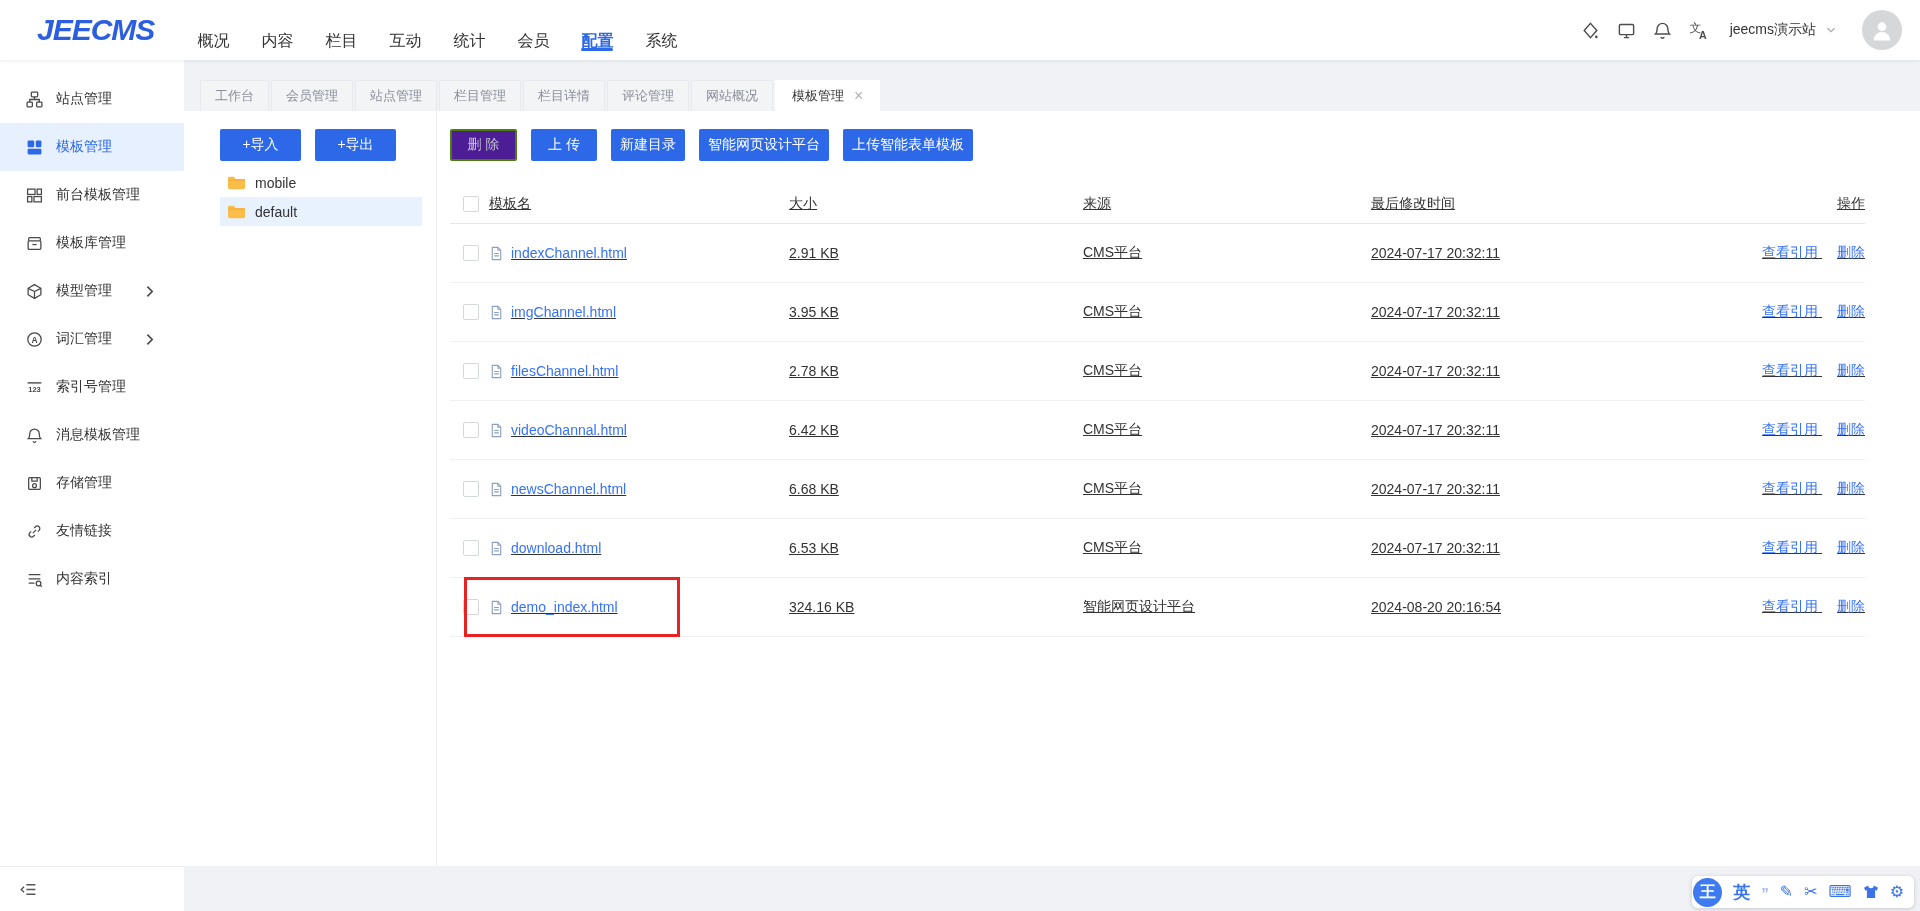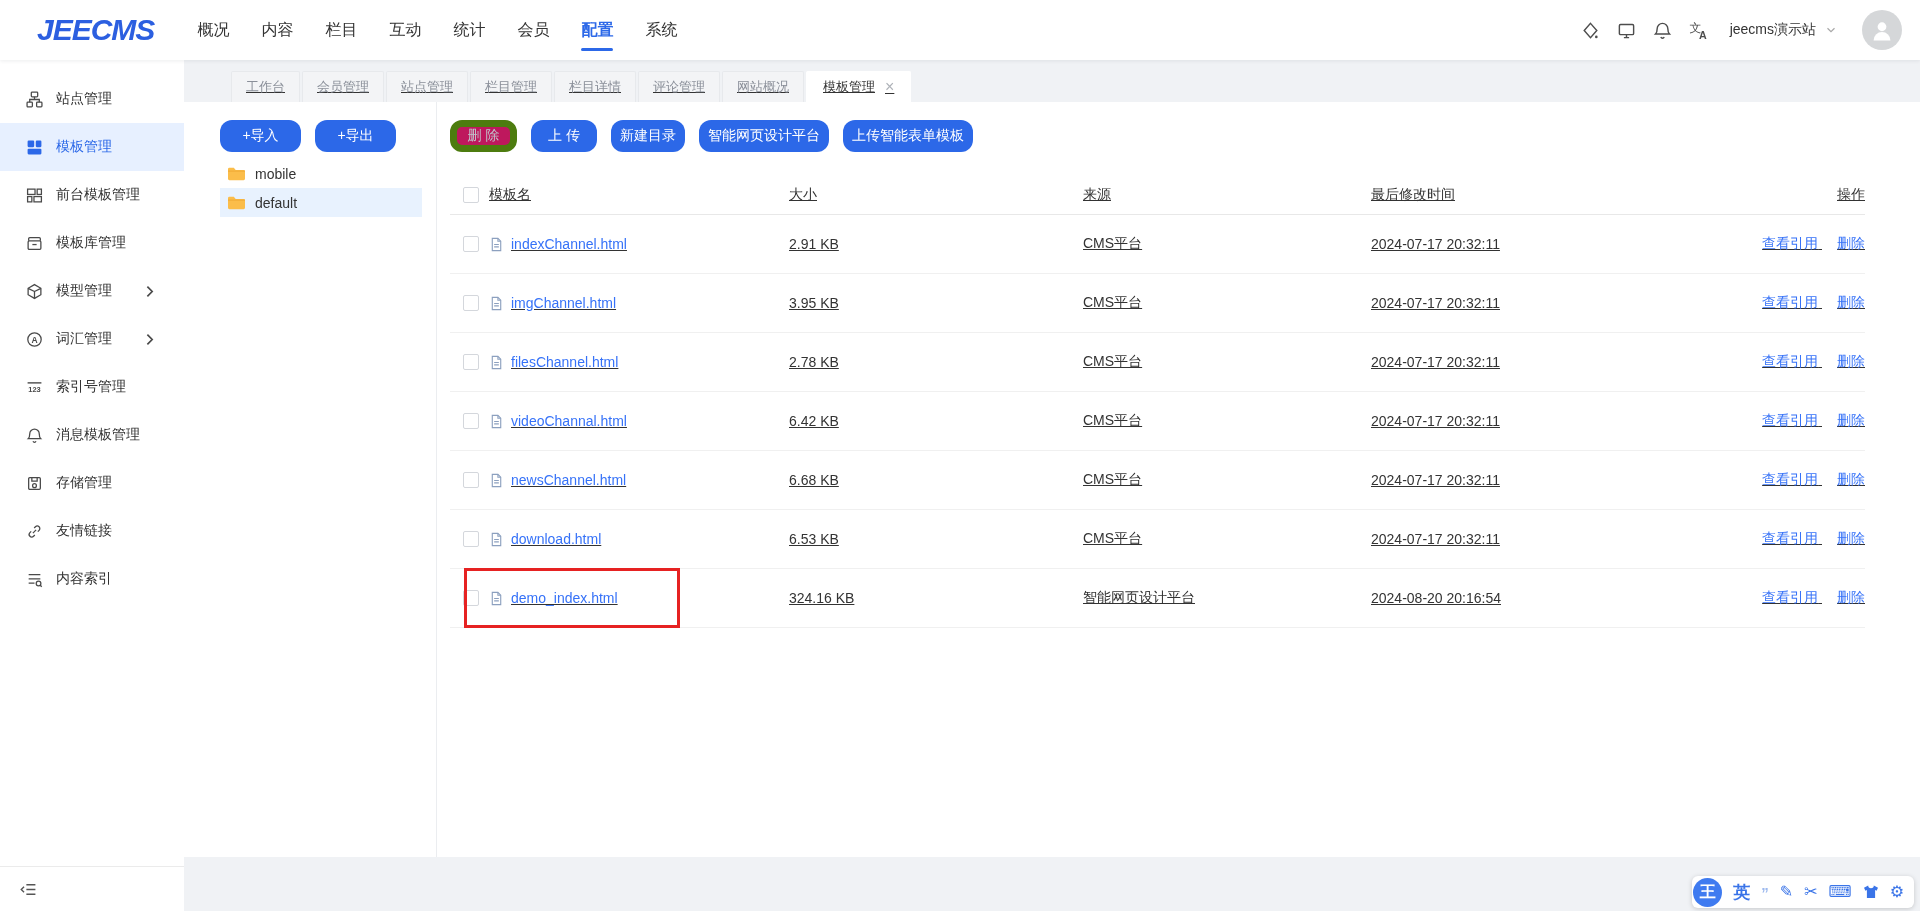--- a/index.html
+++ b/index.html
@@ -5,21 +5,21 @@
   * { margin:0; padding:0; box-sizing:border-box; }
   html,body { width:1920px; height:911px; overflow:hidden; }
   body { background:#f0f2f5; font-family:"Liberation Sans","DejaVu Sans",sans-serif; color:#333; position:relative; }
   svg { display:block; }
 
   
   .header { position:absolute; top:0; left:0; right:0; height:60px; background:#fff;
             display:flex; align-items:center; box-shadow:0 1px 4px rgba(0,21,41,.08); z-index:20; }
   .logo { margin-left:37px; font-size:30px; font-weight:bold; font-style:italic; color:#2c5fe0; letter-spacing:-1px; }
   .nav { display:flex; margin-left:27px; height:60px; }
-  .nav-item { font-size:16px; color:#333; padding:0 16px; line-height:60px; position:relative; cursor:pointer; white-space:nowrap; }
+  .nav-item { font-size:16px; color:#333; padding:11px 16px; line-height:60px; position:relative; cursor:pointer; white-space:nowrap; }
   .nav-item.active { color:#2c68e8; font-weight:bold; }
   .nav-item.active::after { content:""; position:absolute; left:16px; right:16px; bottom:9px; height:3px; background:#2c68e8; border-radius:2px; }
   .header-right { margin-left:auto; display:flex; align-items:center; margin-right:18px; }
   .hicon { width:19px; height:19px; color:#4d4d4d; margin-left:17px; cursor:pointer; }
   .site-switch { display:flex; align-items:center; margin-left:22px; cursor:pointer; }
   .site-name { font-size:14px; color:#333; }
   .chev { width:14px; height:14px; color:#a8a8a8; margin-left:8px; }
   .avatar { width:40px; height:40px; border-radius:50%; background:#d5d7d9; margin-left:24px; display:flex; align-items:center; justify-content:center; cursor:pointer; overflow:hidden; }
 
   
@@ -28,44 +28,44 @@
   .side-item { height:48px; display:flex; align-items:center; padding-left:26px; font-size:14px; color:#333; cursor:pointer; position:relative; white-space:nowrap; }
   .side-item svg { width:17px; height:17px; color:#4a4a4a; margin-right:13px; flex:none; }
   .side-item.active { background:#e7f0ff; color:#2c68e8; }
   .side-item.active svg { color:#2c68e8; }
   .side-arrow { position:absolute; right:13px; width:12px; height:12px; color:#9a9a9a; }
   .side-footer { height:45px; border-top:1px solid #ebebeb; display:flex; align-items:center; padding-left:20px; }
   .collapse-ic { width:17px; height:17px; color:#555; cursor:pointer; }
 
   
   .main { position:absolute; left:184px; top:60px; right:0; bottom:0; }
-  .tabstrip { margin-top:11px; height:31px; display:flex; align-items:flex-end; padding-left:47px;text-decoration:underline; }
+  .tabstrip { margin-top:20px; height:31px; display:flex; align-items:flex-end; padding-left:16px; }
   .tab { height:31px; padding:0 14px; margin-right:2px; background:#f3f4f6; border:1px solid #e7e9ec; border-bottom:none;
          font-size:13px; color:#8a8f99; display:flex; align-items:center; cursor:pointer; border-radius:2px 2px 0 0; white-space:nowrap; }
   .tab.active { background:#fff; color:#333; border-color:#fff; padding:0 16px; }
   .tab-close { margin-left:10px; color:#aeb2b8; font-size:16px; line-height:1; cursor:pointer; }
 
   .content { background:#fff; height:755px; display:flex; }
 
   
   .left-panel { width:253px; border-right:1px solid #ebedf0; padding-top:18px; flex:none; }
   .io-btns { display:flex; padding-left:36px; }
-  .btn { height:32px; border:none; border-radius:12px; background:#2c68e8; color:#fff; font-size:14px; cursor:pointer;
+  .btn { height:32px; border:none; border-radius:2px; background:#2c68e8; color:#fff; font-size:14px; cursor:pointer;
          display:inline-flex; align-items:center; justify-content:center; white-space:nowrap; font-family:inherit; }
   .btn-io { width:81px; margin-right:14px; }
   .tree { margin-top:7px; }
   .tree-row { margin-left:36px; width:202px; height:29px; display:flex; align-items:center; font-size:14px; color:#333; cursor:pointer;text-align:right; }
   .tree-row.selected { background:#e8f2fe; }
   .folder-ic { width:19px; height:16px; margin:0 9px 0 7px; flex:none; }
 
   
   .right-panel { flex:1; padding:18px 55px 0 13px; position:relative; }
   .toolbar { display:flex; }
   .toolbar .btn { margin-right:14px; padding:0 9px; }
-  .btn-disabled { background:#be185d; border:7px solid #4d7c0f; color:#c0c4cc; cursor:not-allowed; width:67px; padding:0 !important; }
+  .btn-disabled { background:#4c1d95; border:2px solid #4d7c0f; color:#c0c4cc; cursor:not-allowed; width:67px; padding:0 !important; }
   .btn-upload { width:66px; padding:0 !important; }
 
   .tpl-table { margin-top:23px; position:relative;text-decoration:underline; }
   .thead { height:40px; display:flex; align-items:center; border-bottom:1px solid #e8e8e8; font-size:14px; color:#333; }
   .trow { height:59px; display:flex; align-items:center; border-bottom:1px solid #f0f0f0; font-size:14px; color:#333; }
   .col-check { width:39px; padding-left:13px; display:flex; align-items:center; flex:none; }
   .checkbox { width:16px; height:16px; border:1px solid #d4d7dc; border-radius:2px; background:#fff; cursor:pointer; display:inline-block; }
   .col-name { width:300px; flex:none; display:flex; align-items:center; }
   .col-size { width:294px; flex:none; }
   .col-source { width:288px; flex:none; }

